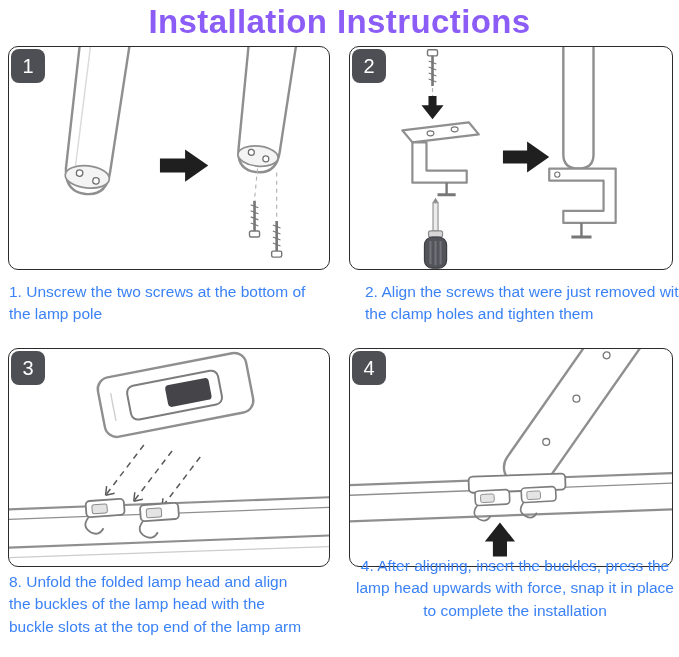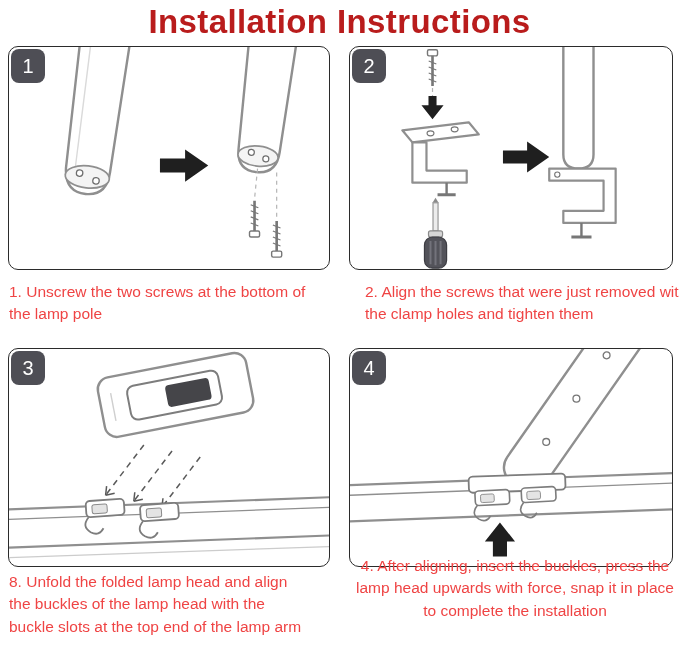--- a/index.html
+++ b/index.html
@@ -2,38 +2,38 @@
 <html><head>
 <meta charset="utf-8">
 <style>
   html,body{margin:0;padding:0;}
   body{
     width:679px;height:657px;background:#ffffff;position:relative;overflow:hidden;
     font-family:"Liberation Sans",sans-serif;color:#1e1e1e;
   }
   .title{
     position:absolute;top:0;left:0;width:679px;text-align:center;
-    font-size:33px;font-weight:700;letter-spacing:.4px;color:#b91c1c;line-height:44px;
+    font-size:33px;font-weight:700;letter-spacing:.4px;color:#8b5cf6;line-height:44px;
   }
   .panel{
     position:absolute;border:1.6px solid #2b2b2b;border-radius:10px;
     background:#fff;overflow:hidden;
   }
   #panel1{left:8px;  top:46px; width:320px;height:222px;}
   #panel2{left:349px; top:46px; width:322px;height:222px;}
   #panel3{left:8px;  top:348px;width:320px;height:217px;}
   #panel4{left:349px; top:348px;width:322px;height:217px;}
   .badge{
     position:absolute;top:2px;left:2px;width:34px;height:34px;z-index:2;
     background:#4e4e55;color:#fff;border-radius:8px;
     display:flex;align-items:center;justify-content:center;
     font-size:20px;font-weight:500;
   }
   .panel svg{position:absolute;left:0;top:0;width:100%;height:100%;display:block;}
-  .caption{position:absolute;font-size:15.5px;line-height:1.45;color:#ef4444;}
+  .caption{position:absolute;font-size:15.5px;line-height:1.45;color:#3b82f6;}
   #caption1{left:9px;  top:281px;width:318px;}
   #caption2{left:365px; top:281px;width:326px;}
   #caption3{left:9px;  top:571px;width:296px;}
   #caption4{left:351px; top:555px;width:328px;text-align:center;}
 </style>
 </head>
 <body>
 
 <svg width="0" height="0" style="position:absolute" aria-hidden="true">
   <defs>

